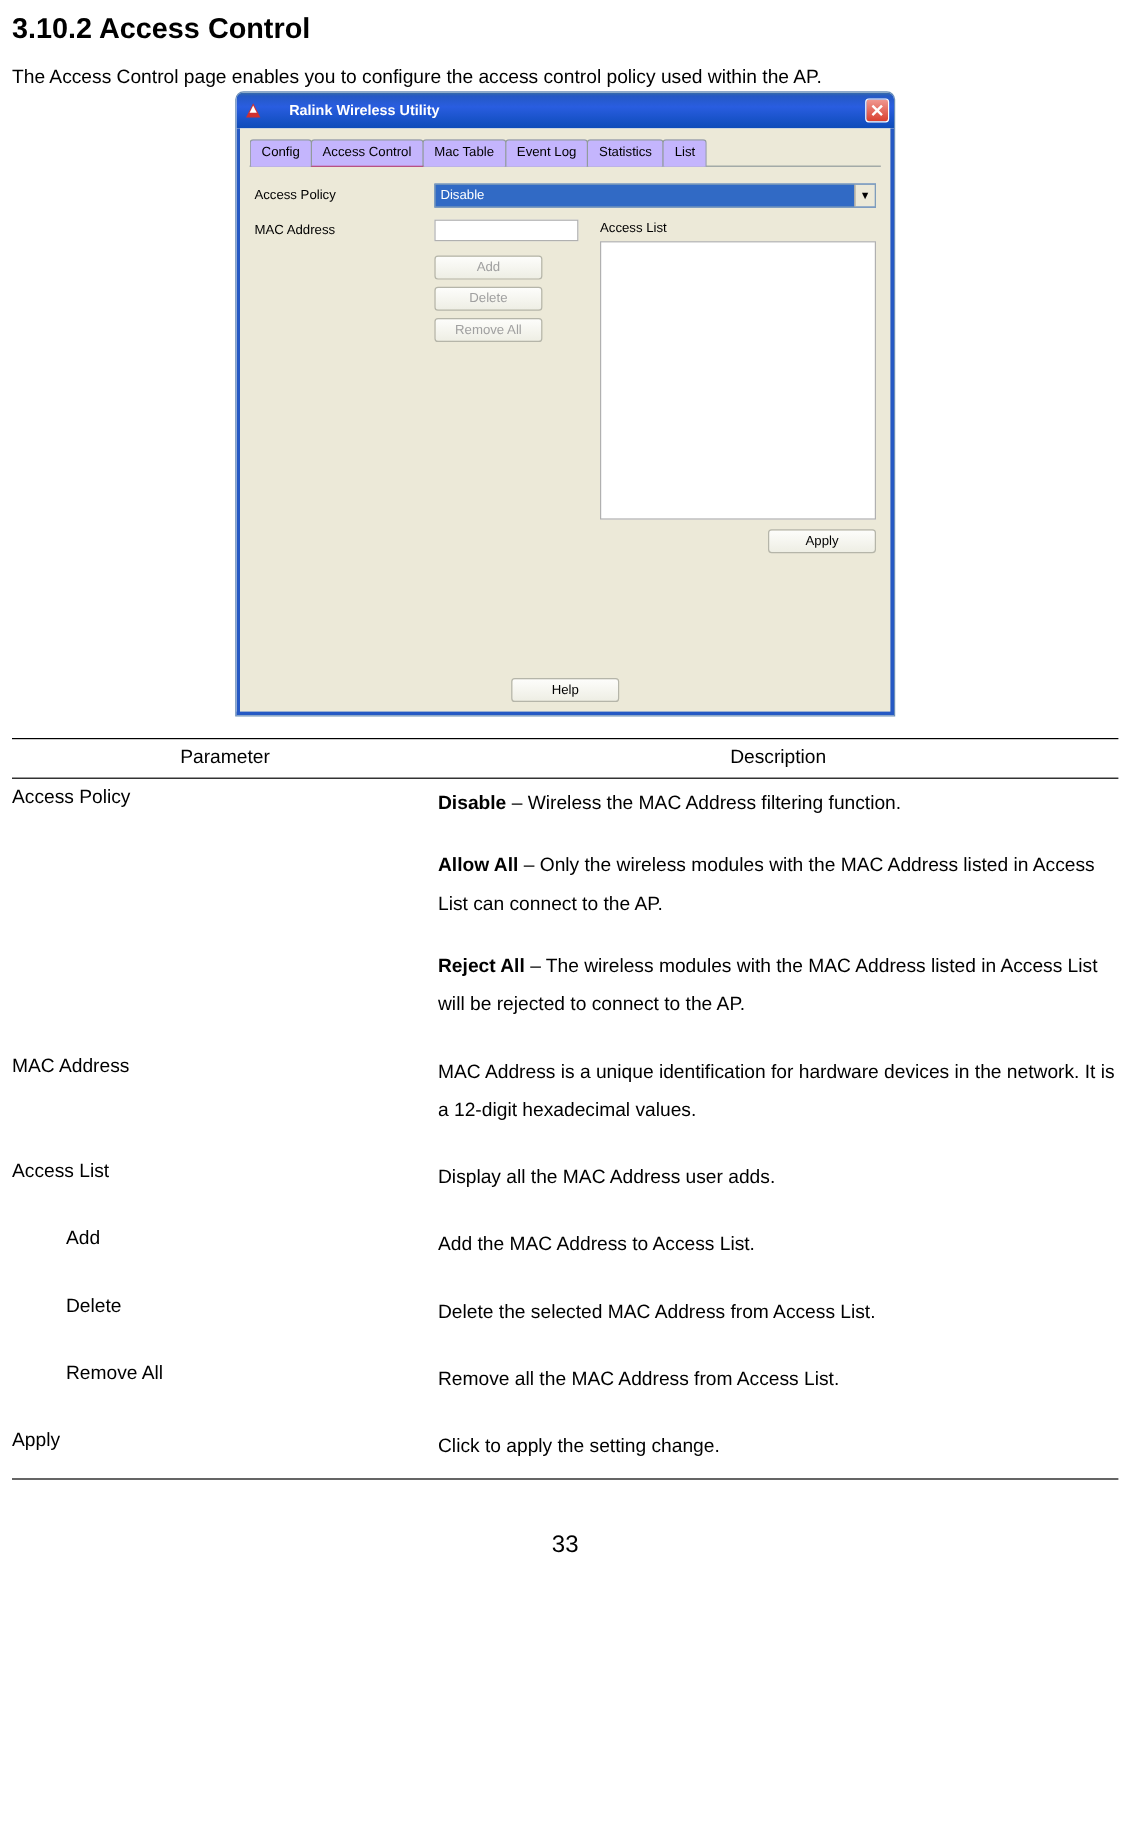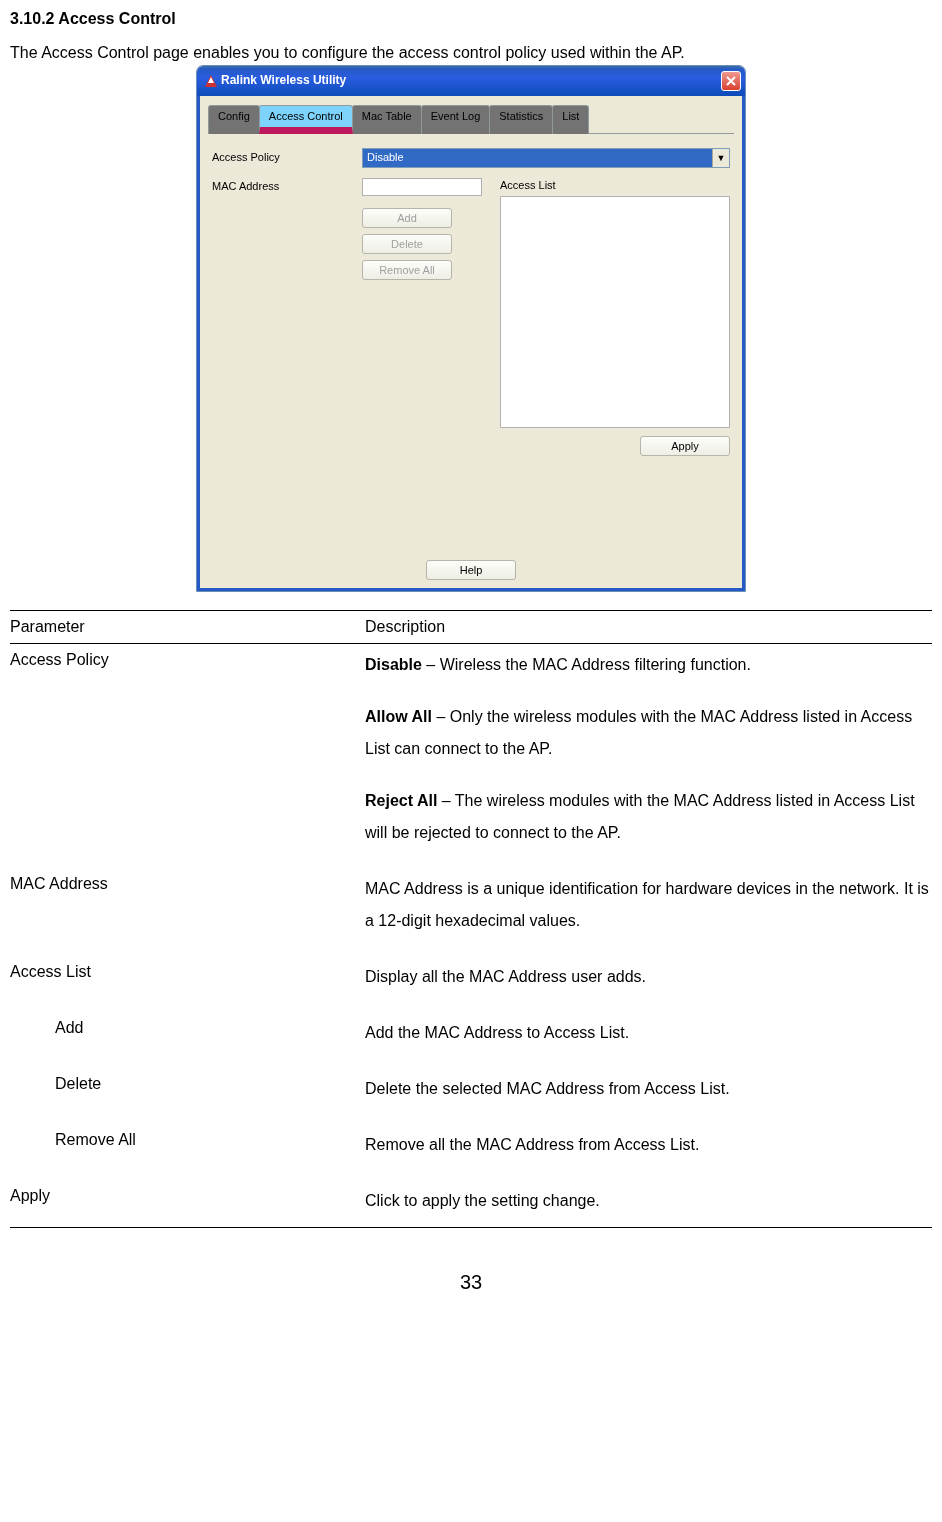--- a/index.html
+++ b/index.html
@@ -4,21 +4,21 @@
   <style>
     body {
       font-family: Arial, sans-serif;
       margin: 0;
       padding: 0 10px;
       font-size: 16px;
       line-height: 1.4;
       width: 922px;
     }
     h3 {
-      font-size: 16px;
+      font-size: 24px;
       margin: 8px 0 12px 0;
     }
     .intro {
     }
     .screenshot-container {
       display: flex;
       justify-content: center;
       margin-bottom: 18px;
     }
     .win-window {
@@ -34,21 +34,21 @@
       color: white;
       padding: 4px 4px 4px 6px;
       display: flex;
       align-items: center;
       justify-content: space-between;
       height: 22px;
     }
     .titlebar-left {
       display: flex;
       align-items: center;
-      gap: 2px;
+      gap: 22px;
     }
     .app-icon {
       width: 16px;
       height: 16px;
       display: inline-block;
     }
     .title-text {
       font-weight: bold;
       font-size: 12px;
     }
@@ -73,32 +73,32 @@
       border-right: 3px solid #2559c4;
       border-bottom: 3px solid #2559c4;
     }
     .tabs {
       display: flex;
       border-bottom: 1px solid #919b9c;
       margin-bottom: 8px;
     }
     .tab {
       padding: 3px 9px;
-      background: #737373;
+      background: #c4b5fd;
       border: 1px solid #919b9c;
       border-bottom: none;
       border-radius: 3px 3px 0 0;
       margin-right: -1px;
       font-size: 11px;
       position: relative;
       top: 1px;
     }
     .tab.active {
-      background: #7dd3fc;
-      border-bottom: 7px solid #be185d;
+      background: #c4b5fd;
+      border-bottom: 1px solid #be185d;
       z-index: 1;
     }
     .form-area {
       padding: 6px 4px;
     }
     .form-row {
       display: flex;
       align-items: center;
       margin-bottom: 10px;
     }
@@ -211,20 +211,21 @@
     .param-table td {
       vertical-align: top;
       padding: 0;
     }
     .table-header-row {
       border-top: 1px solid #000;
       border-bottom: 1px solid #000;
     }
     .table-header-row td {
       padding: 5px 0;
+      text-align: center;
     }
     .table-body-top td {
       padding-top: 5px;
     }
     .table-bottom-row {
       border-bottom: 1px solid #000;
     }
     .table-bottom-row td {
       padding-bottom: 10px;
     }

